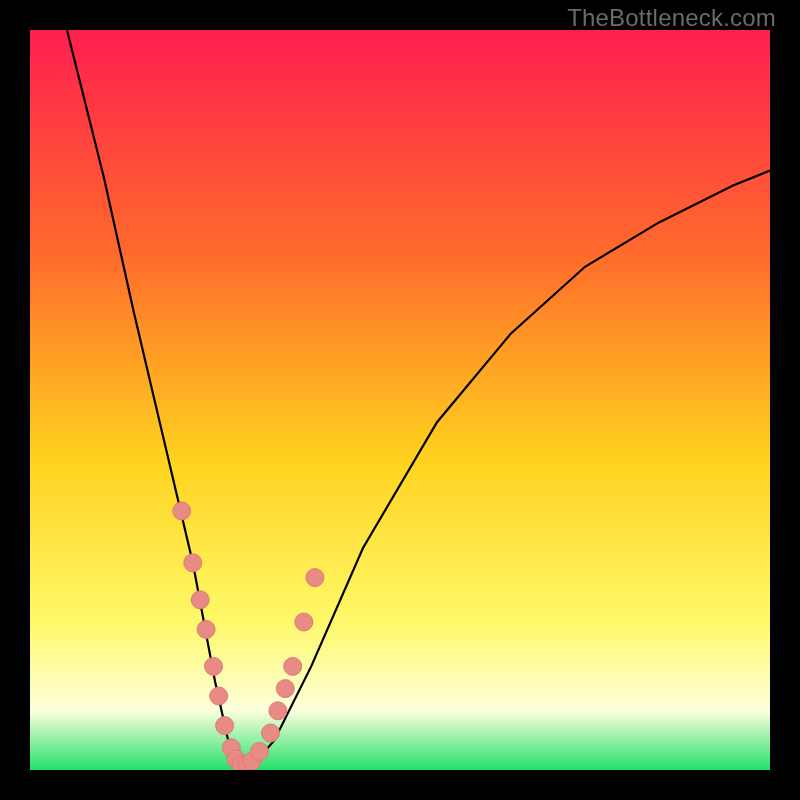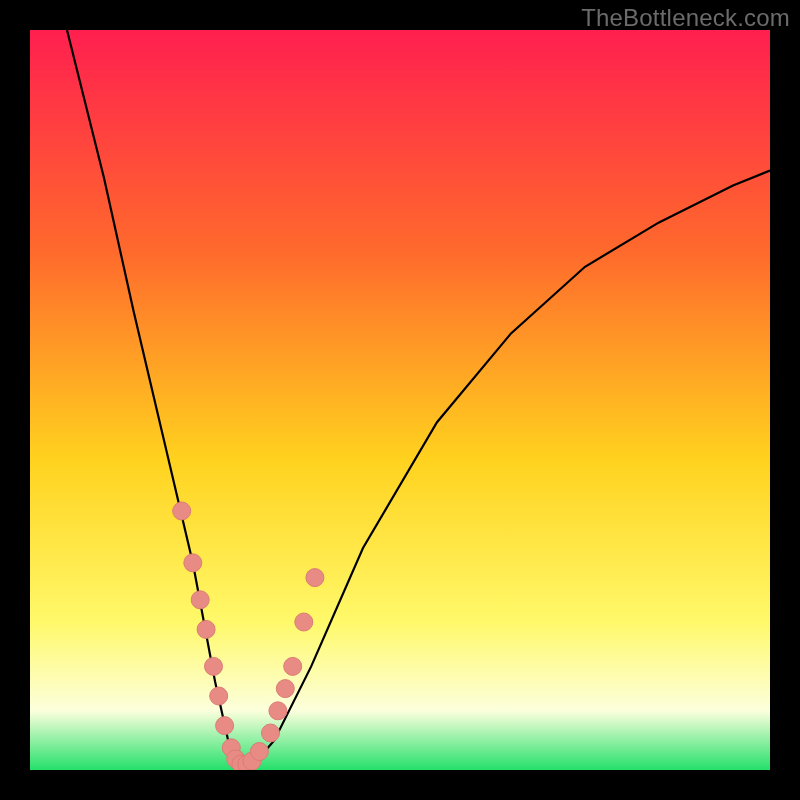--- a/index.html
+++ b/index.html
@@ -12,21 +12,21 @@
     font-family: Arial, Helvetica, sans-serif;
   }
   .frame {
     position: absolute;
     inset: 0;
     background: #000;
   }
   .watermark {
     position: absolute;
     top: 4px;
-    right: 10px;
+    right: 24px;
     color: #6b6b6b;
     font-size: 24px;
     font-weight: 500;
     letter-spacing: 0.2px;
   }
   svg {
     position: absolute;
     left: 30px;
     top: 30px;
   }

